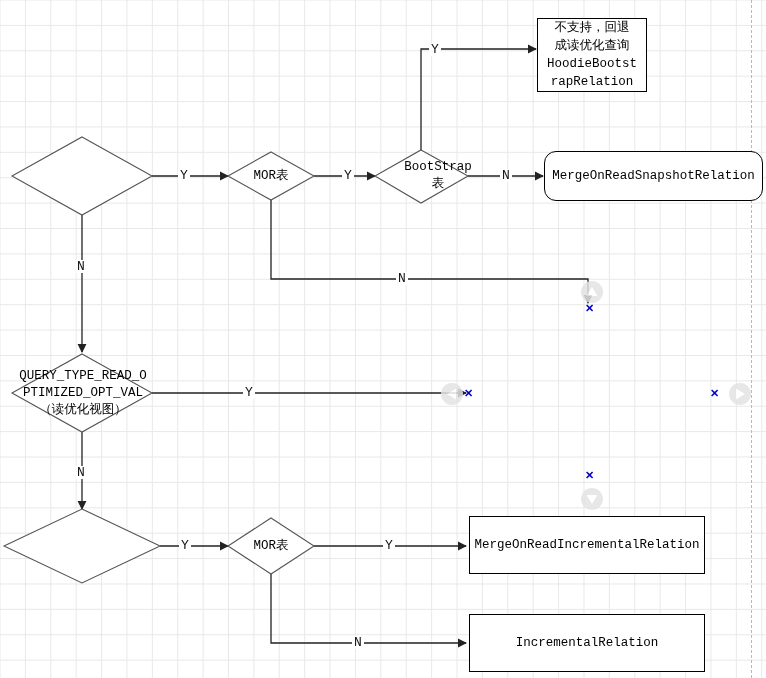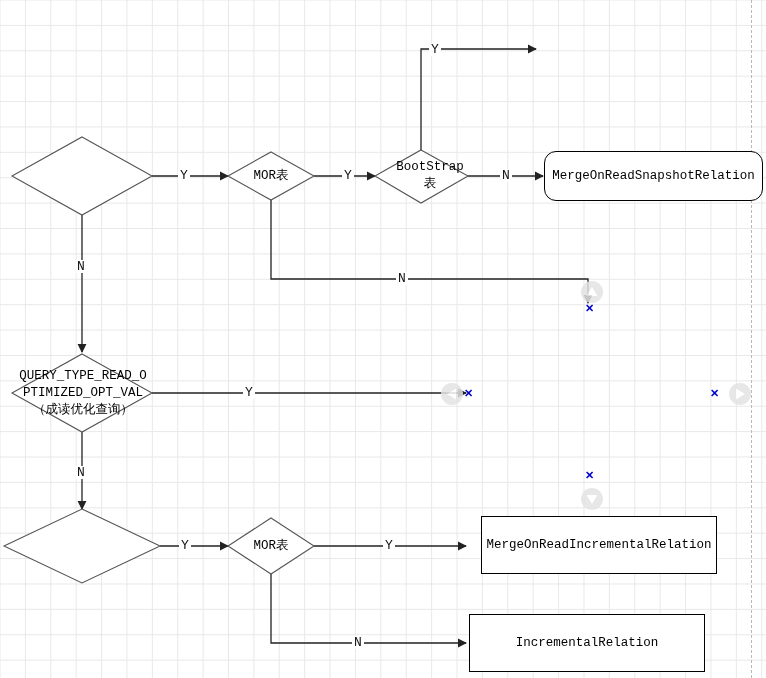--- a/index.html
+++ b/index.html
@@ -122,37 +122,43 @@
       <polygon points="421,150 468,176 421,203 375,176"></polygon>
       <polygon points="82,354 152,393 82,432 12,393"></polygon>
       <polygon points="82,509 160,546 82,583 4,546"></polygon>
       <polygon points="271,518 314,546 271,574 228,546"></polygon>
     </g>
   </svg>
 
 
   <div class="diamond-label" style="left:231px;top:167px;width:80px;height:18px;">MOR表</div>
 
-  <div class="diamond-label" style="left:386px;top:158px;width:88px;height:36px;">BootStrap
+  <div class="diamond-label" style="left:394px;top:158px;width:88px;height:36px;">BootStrap
 表</div>
 
   <div class="diamond-label" style="left:0px;top:366px;width:166px;height:54px;">QUERY_TYPE_READ_O
 PTIMIZED_OPT_VAL
-（成读优化查询）</div>
+（读优化视图）</div>
 
 
   <div class="diamond-label" style="left:231px;top:537px;width:80px;height:18px;">MOR表</div>
 
+  <div class="node rect-node" style="left:537px;top:18px;width:110px;height:74px;">
+    <span class="txt">不支持，回退
+成读优化查询
+HoodieBootst
+rapRelation</span>
+  </div>
 
   <div class="node rect-node" style="left:544px;top:151px;width:219px;height:50px;border-radius:12px;">
     <span class="txt">MergeOnReadSnapshotRelation</span>
   </div>
 
 
-  <div class="node rect-node" style="left:481px;top:516px;width:236px;height:58px;">
+  <div class="node rect-node" style="left:469px;top:516px;width:236px;height:58px;">
     <span class="txt">MergeOnReadIncrementalRelation</span>
   </div>
 
   <div class="node rect-node" style="left:469px;top:614px;width:236px;height:58px;">
     <span class="txt">IncrementalRelation</span>
   </div>
 
   <div class="edge-label" style="left:178px;top:169px;">Y</div>
 
   <div class="edge-label" style="left:75px;top:260px;">N</div>

